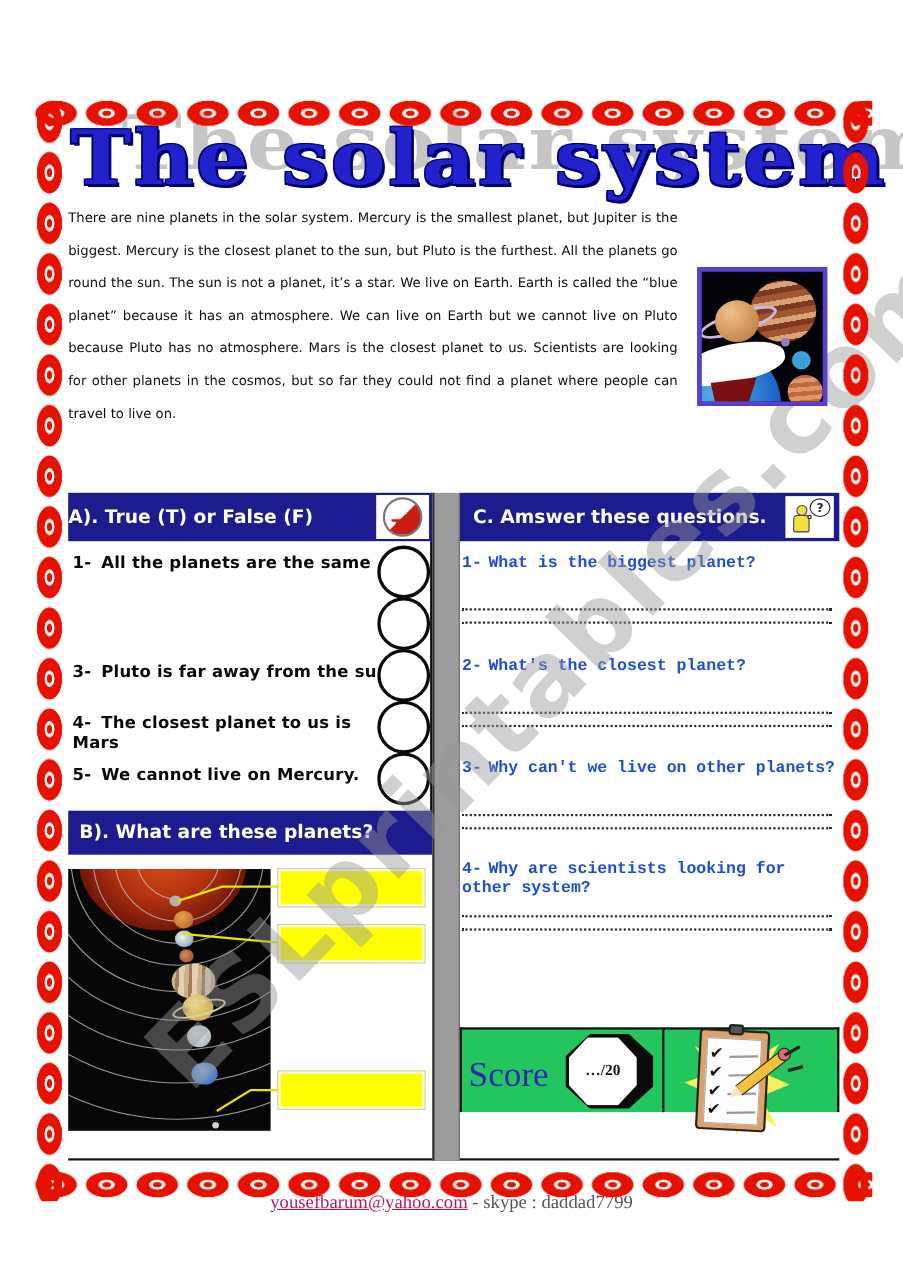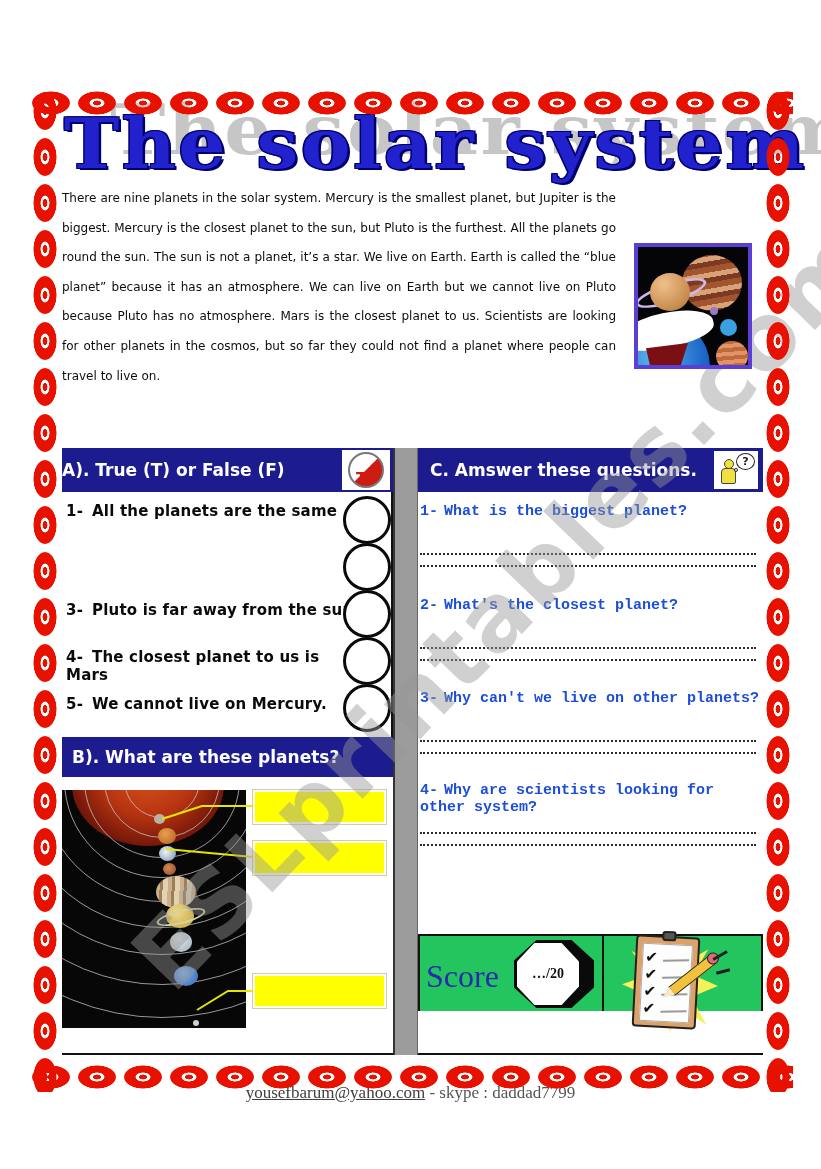--- a/index.html
+++ b/index.html
@@ -169,21 +169,21 @@
     border-top:5.5px solid transparent; border-bottom:5.5px solid transparent; border-right:12px solid #f8e8c8; }
   #pencil-eraser { position:absolute; right:-8px; top:-2px; width:12px; height:12px; background:#e06a7a;
     border:1.5px solid #222; border-radius:50%; }
   .speed { position:absolute; background:#222; height:2.5px; z-index:3; }
   #sp1 { left:108px; top:18px; width:16px; transform:rotate(-30deg); }
   #sp2 { left:112px; top:34px; width:14px; transform:rotate(-15deg); }
 
   
   #footer { position:absolute; left:0; top:1083px; width:821px; text-align:center; z-index:6;
     font-family:"Liberation Serif",serif; font-size:17px; color:#555; }
-  #footer a { color:#404040; text-decoration:underline;margin-top:34px; }
+  #footer a { color:#be185d; text-decoration:underline;margin-top:34px; }
 </style>
 </head>
 <body>
 
 <div id="page">
 
   <div class="chain chain-h" id="chain-top"></div>
   <div class="chain chain-h" id="chain-bottom"></div>
   <div class="chain chain-v" id="chain-left"></div>
   <div class="chain chain-v" id="chain-right"></div>

